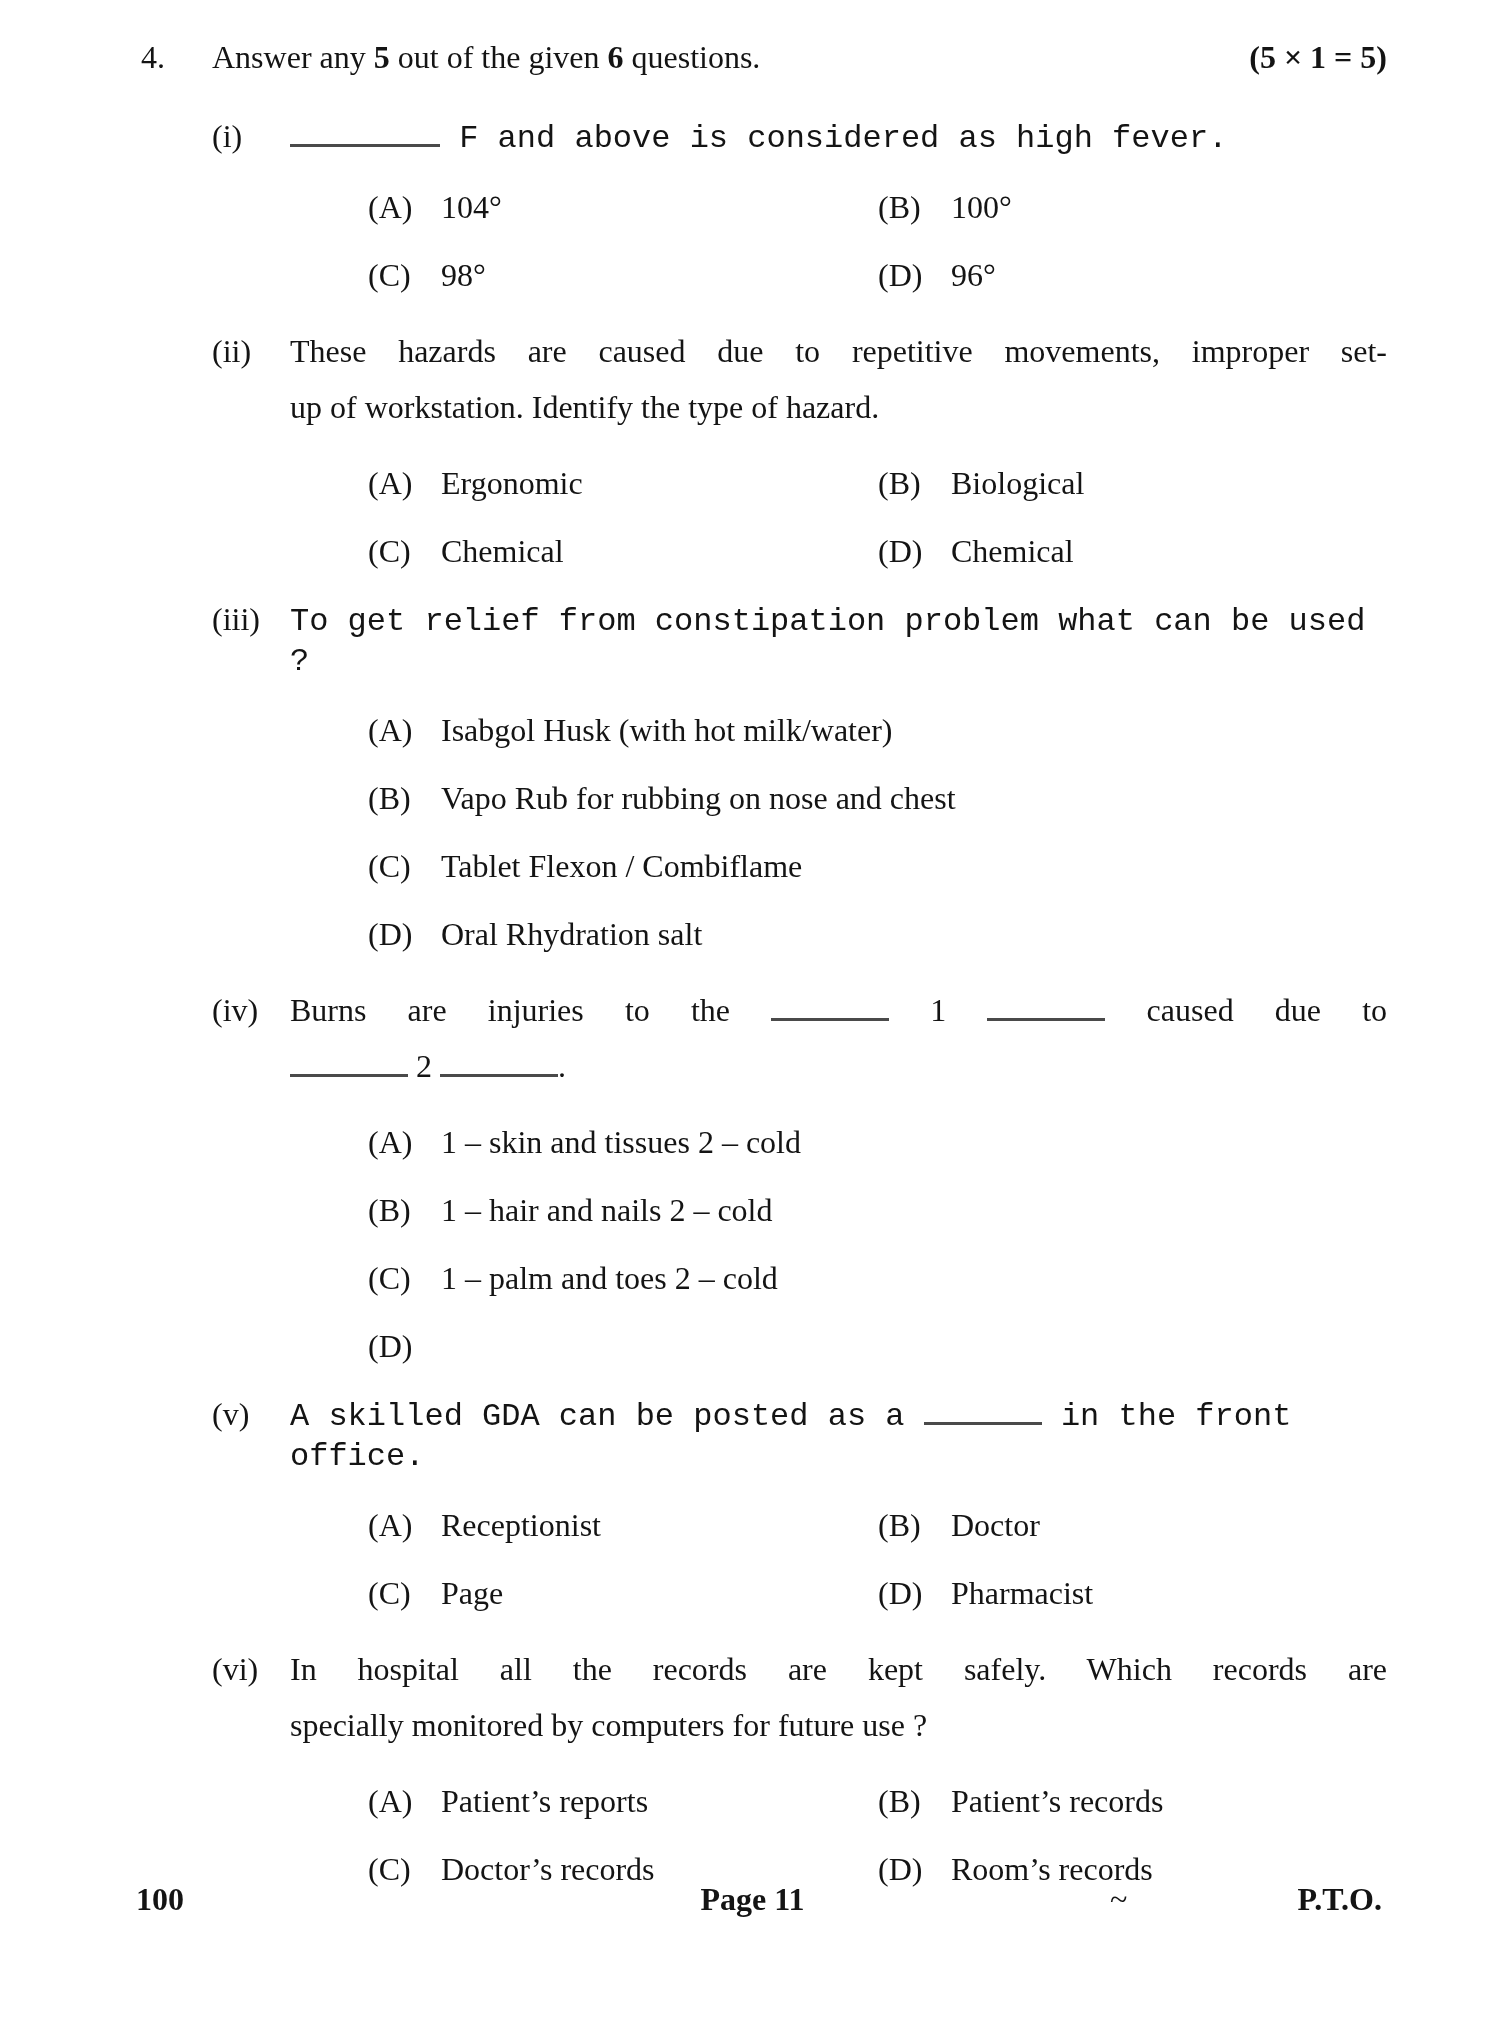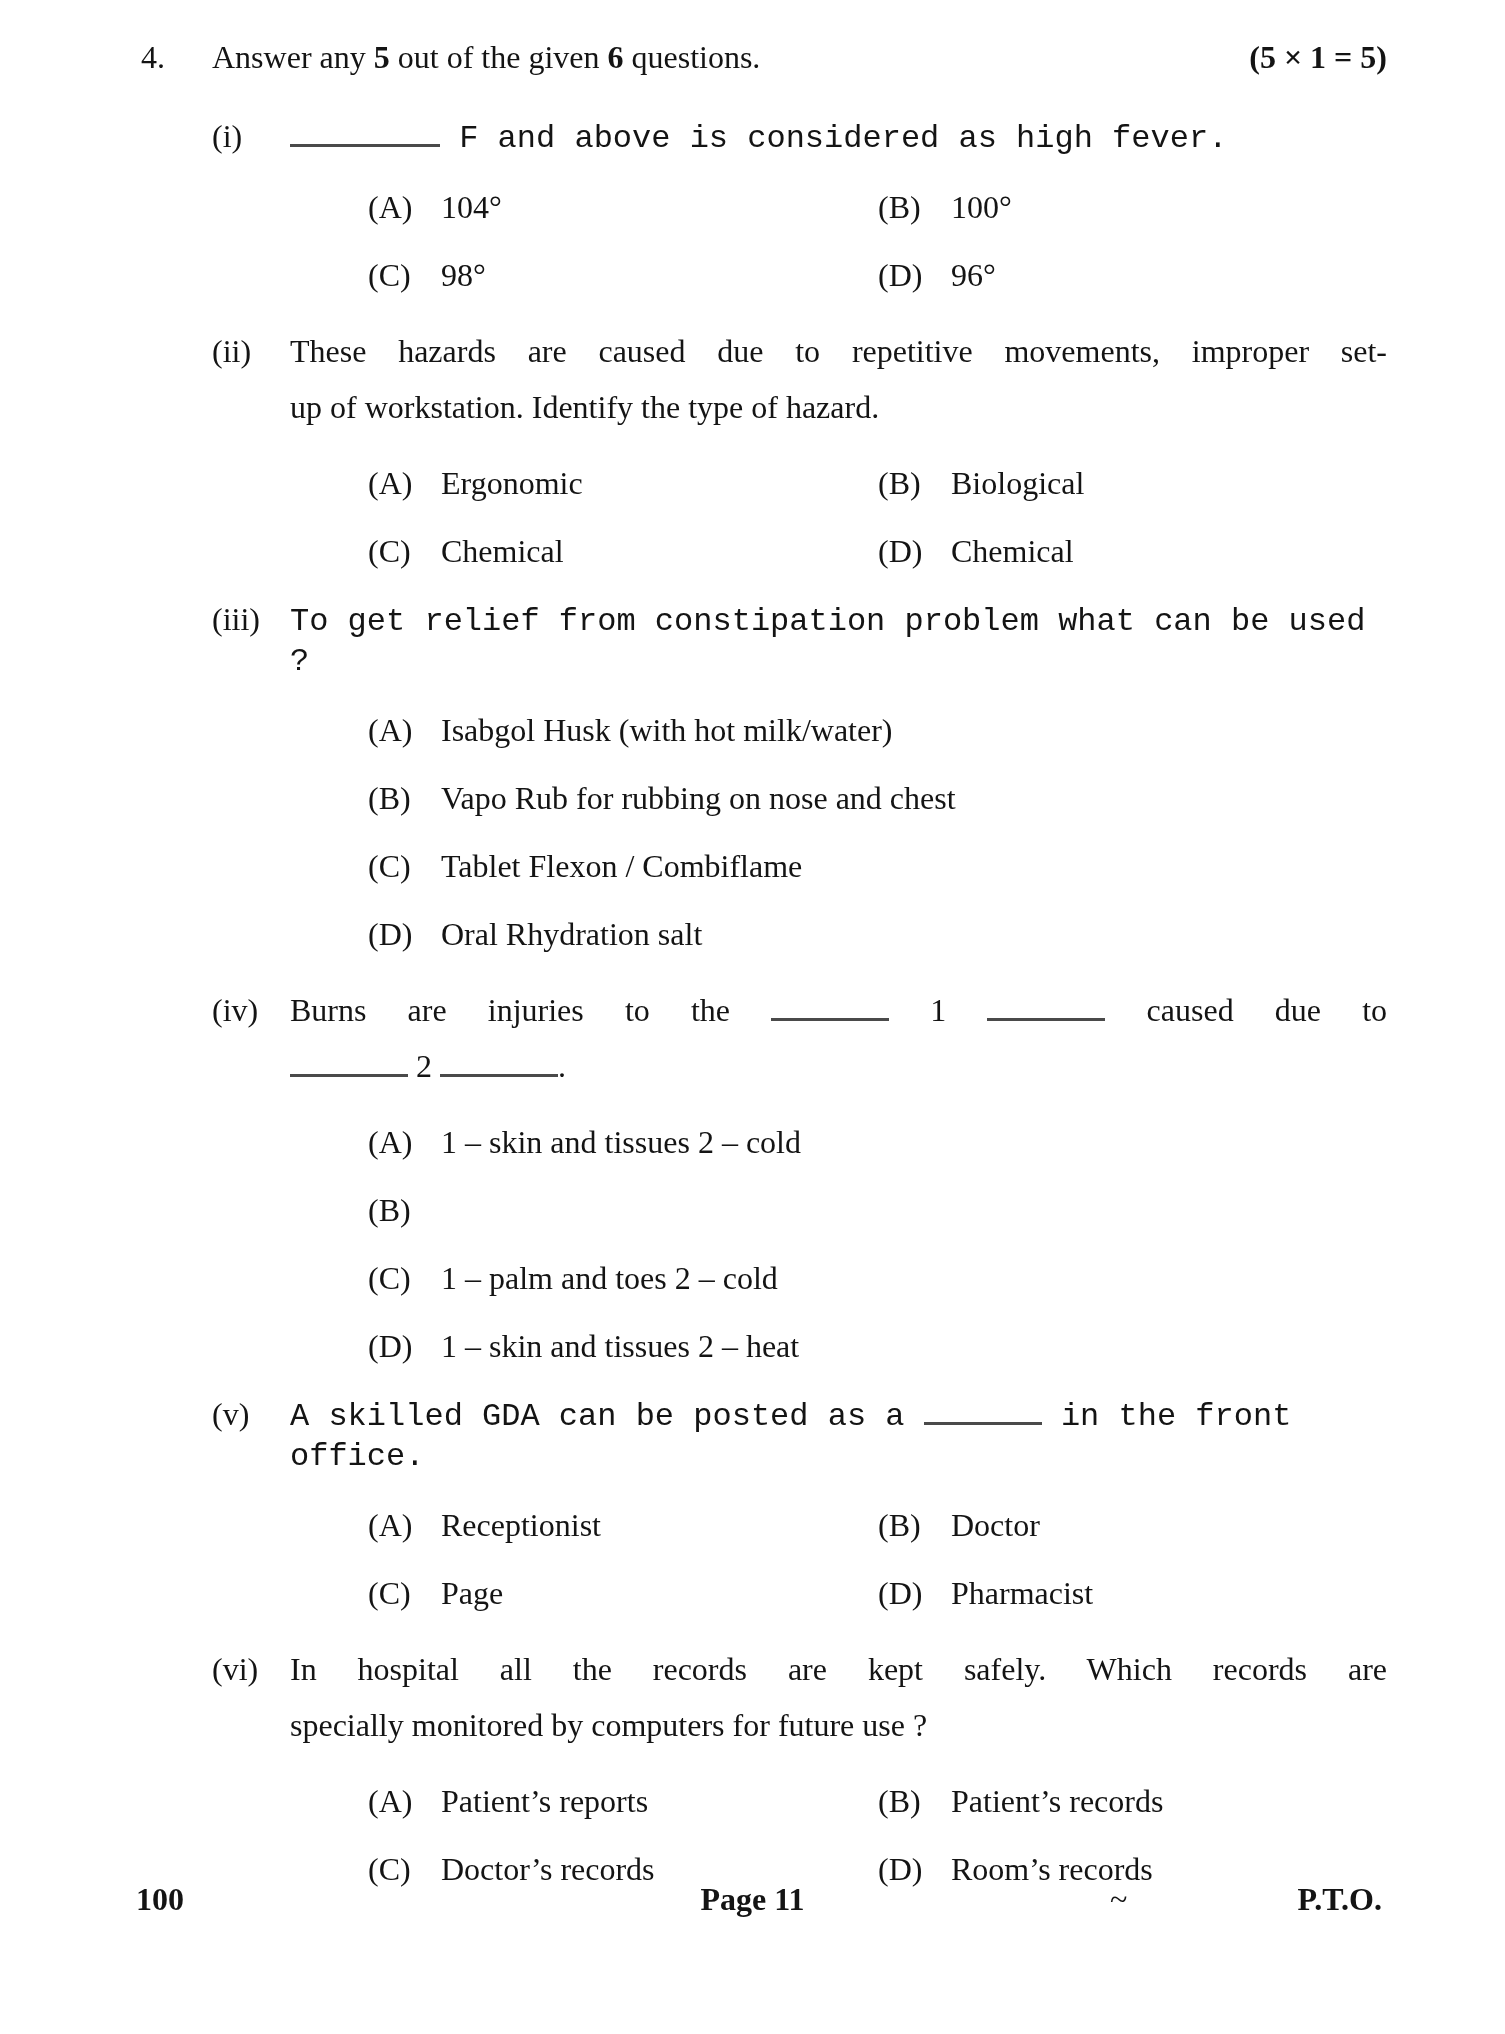--- a/index.html
+++ b/index.html
@@ -191,28 +191,28 @@
             <div class="justify-line"><span>Burns are injuries to the</span> <span class="blank blank-md"></span> <span>1</span> <span class="blank blank-md"></span> <span>caused due to</span></div>
             <div><span class="blank blank-md"></span> <span>2</span> <span class="blank blank-md"></span><span>.</span></div>
           </div>
           <div class="opts">
             <div class="opt">
                 <span class="opt-letter">(A)</span>
                 <span class="opt-text">1 – skin and tissues 2 – cold</span>
               </div>
             <div class="opt">
                 <span class="opt-letter">(B)</span>
+                <span class="opt-text">1 – hair and nails 2 – cold</span>
               </div>
             <div class="opt">
                 <span class="opt-letter">(C)</span>
                 <span class="opt-text">1 – palm and toes 2 – cold</span>
               </div>
             <div class="opt">
                 <span class="opt-letter">(D)</span>
-                <span class="opt-text">1 – skin and tissues 2 – heat</span>
               </div>
           </div>
         </div>
       </div>
     </div>
 
     <div class="subq">
       <div class="subq-row">
         <span class="roman">(v)</span>
         <div class="q-body">

